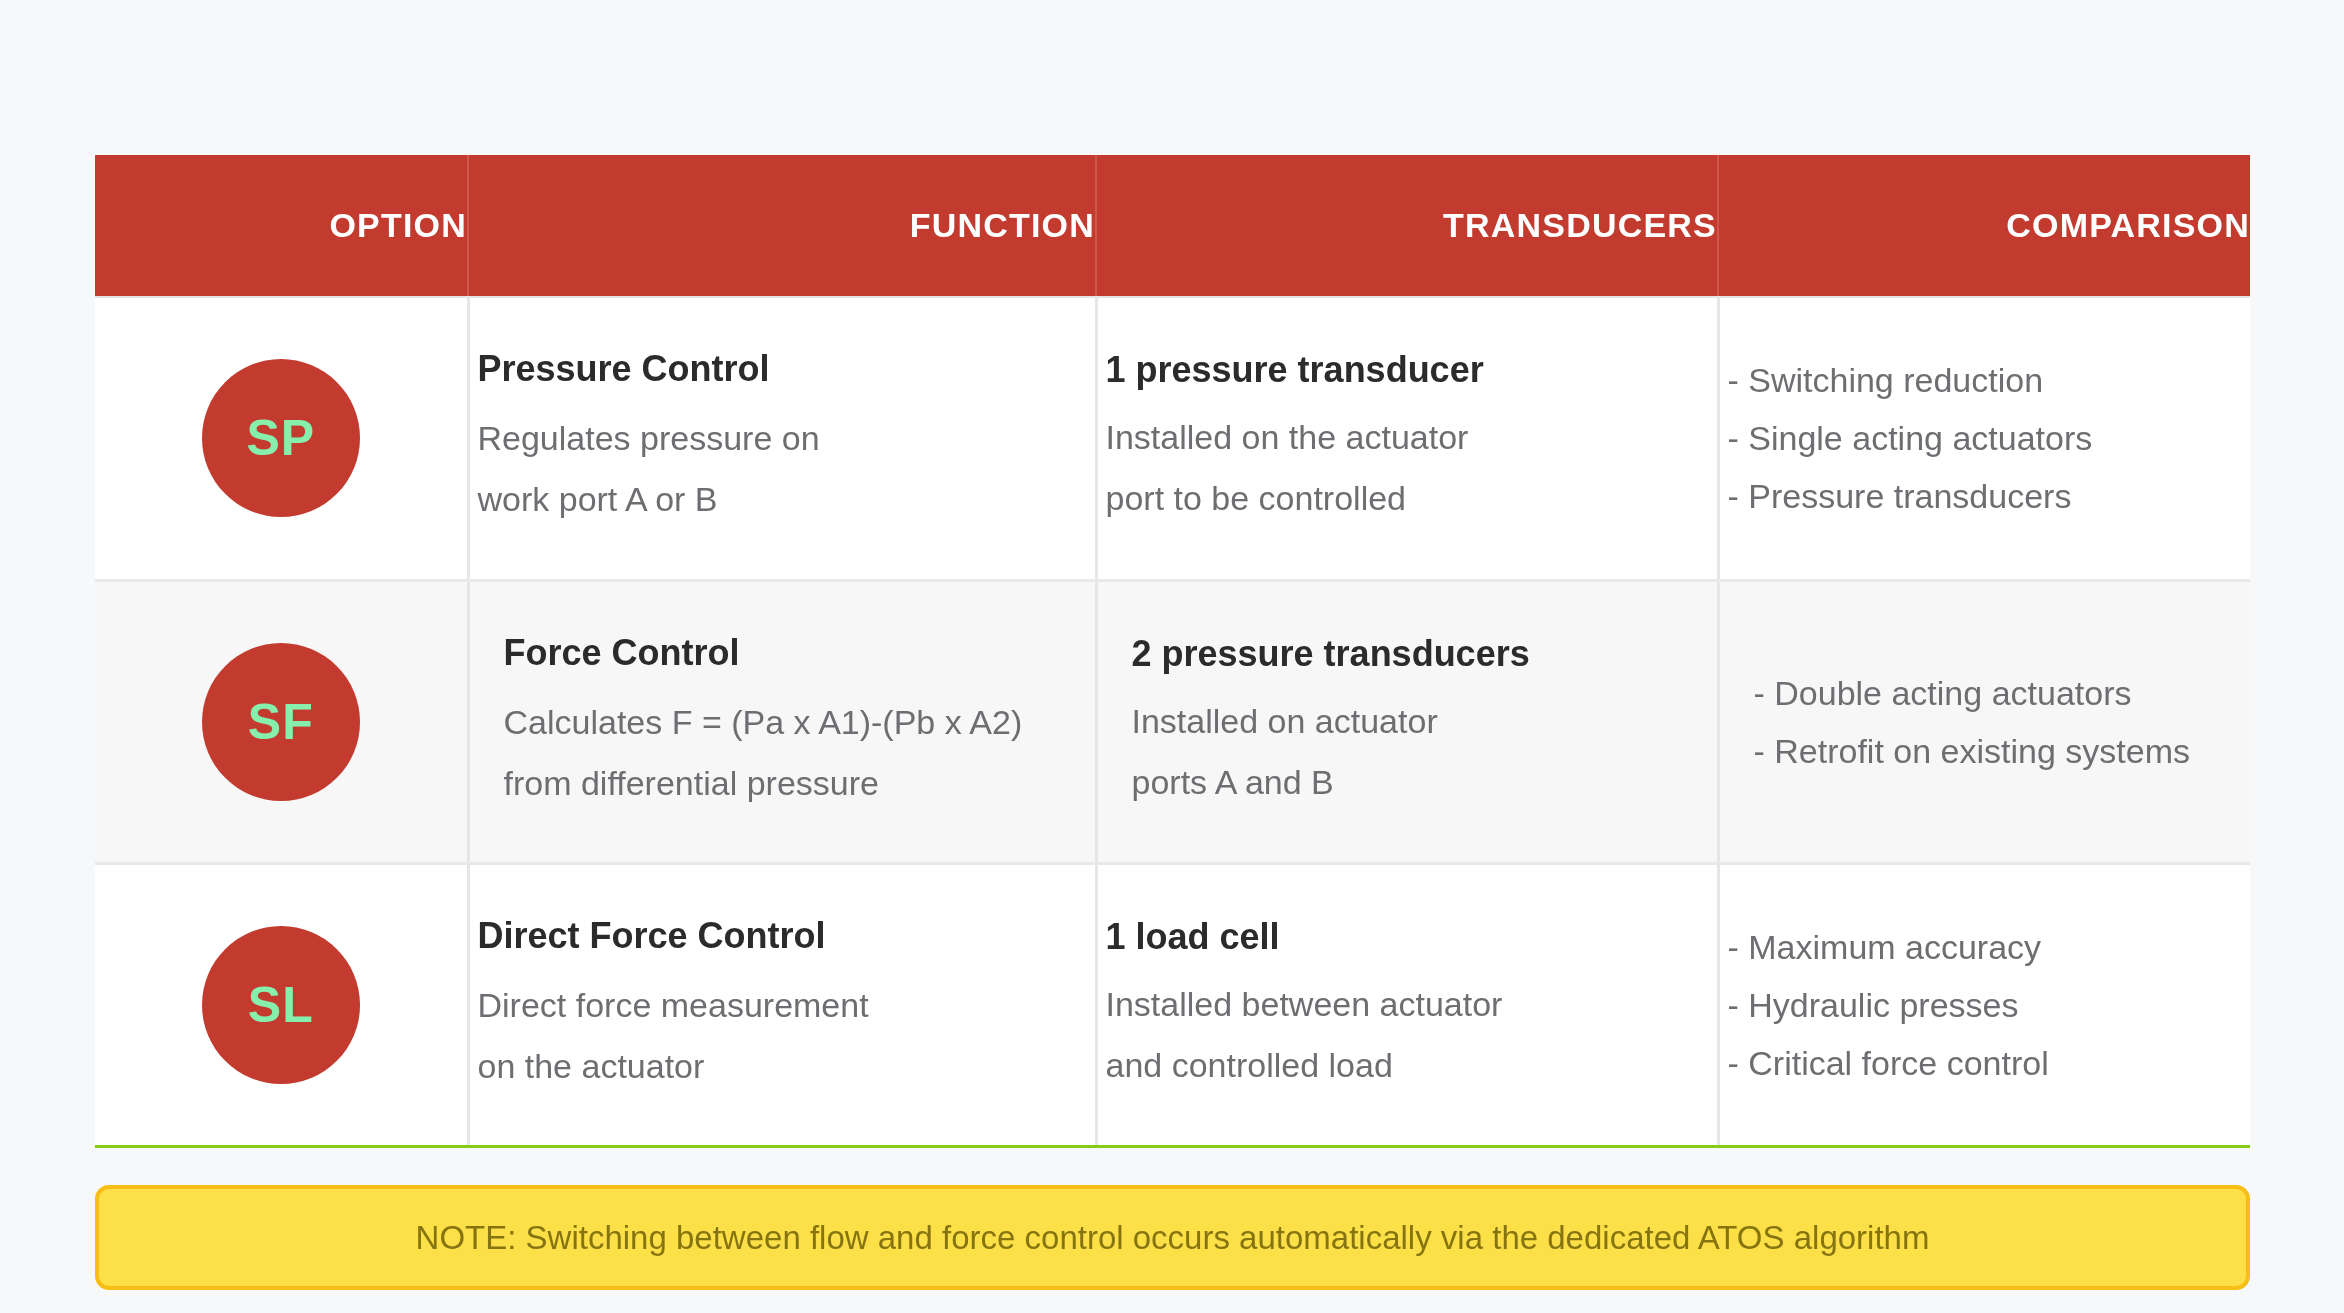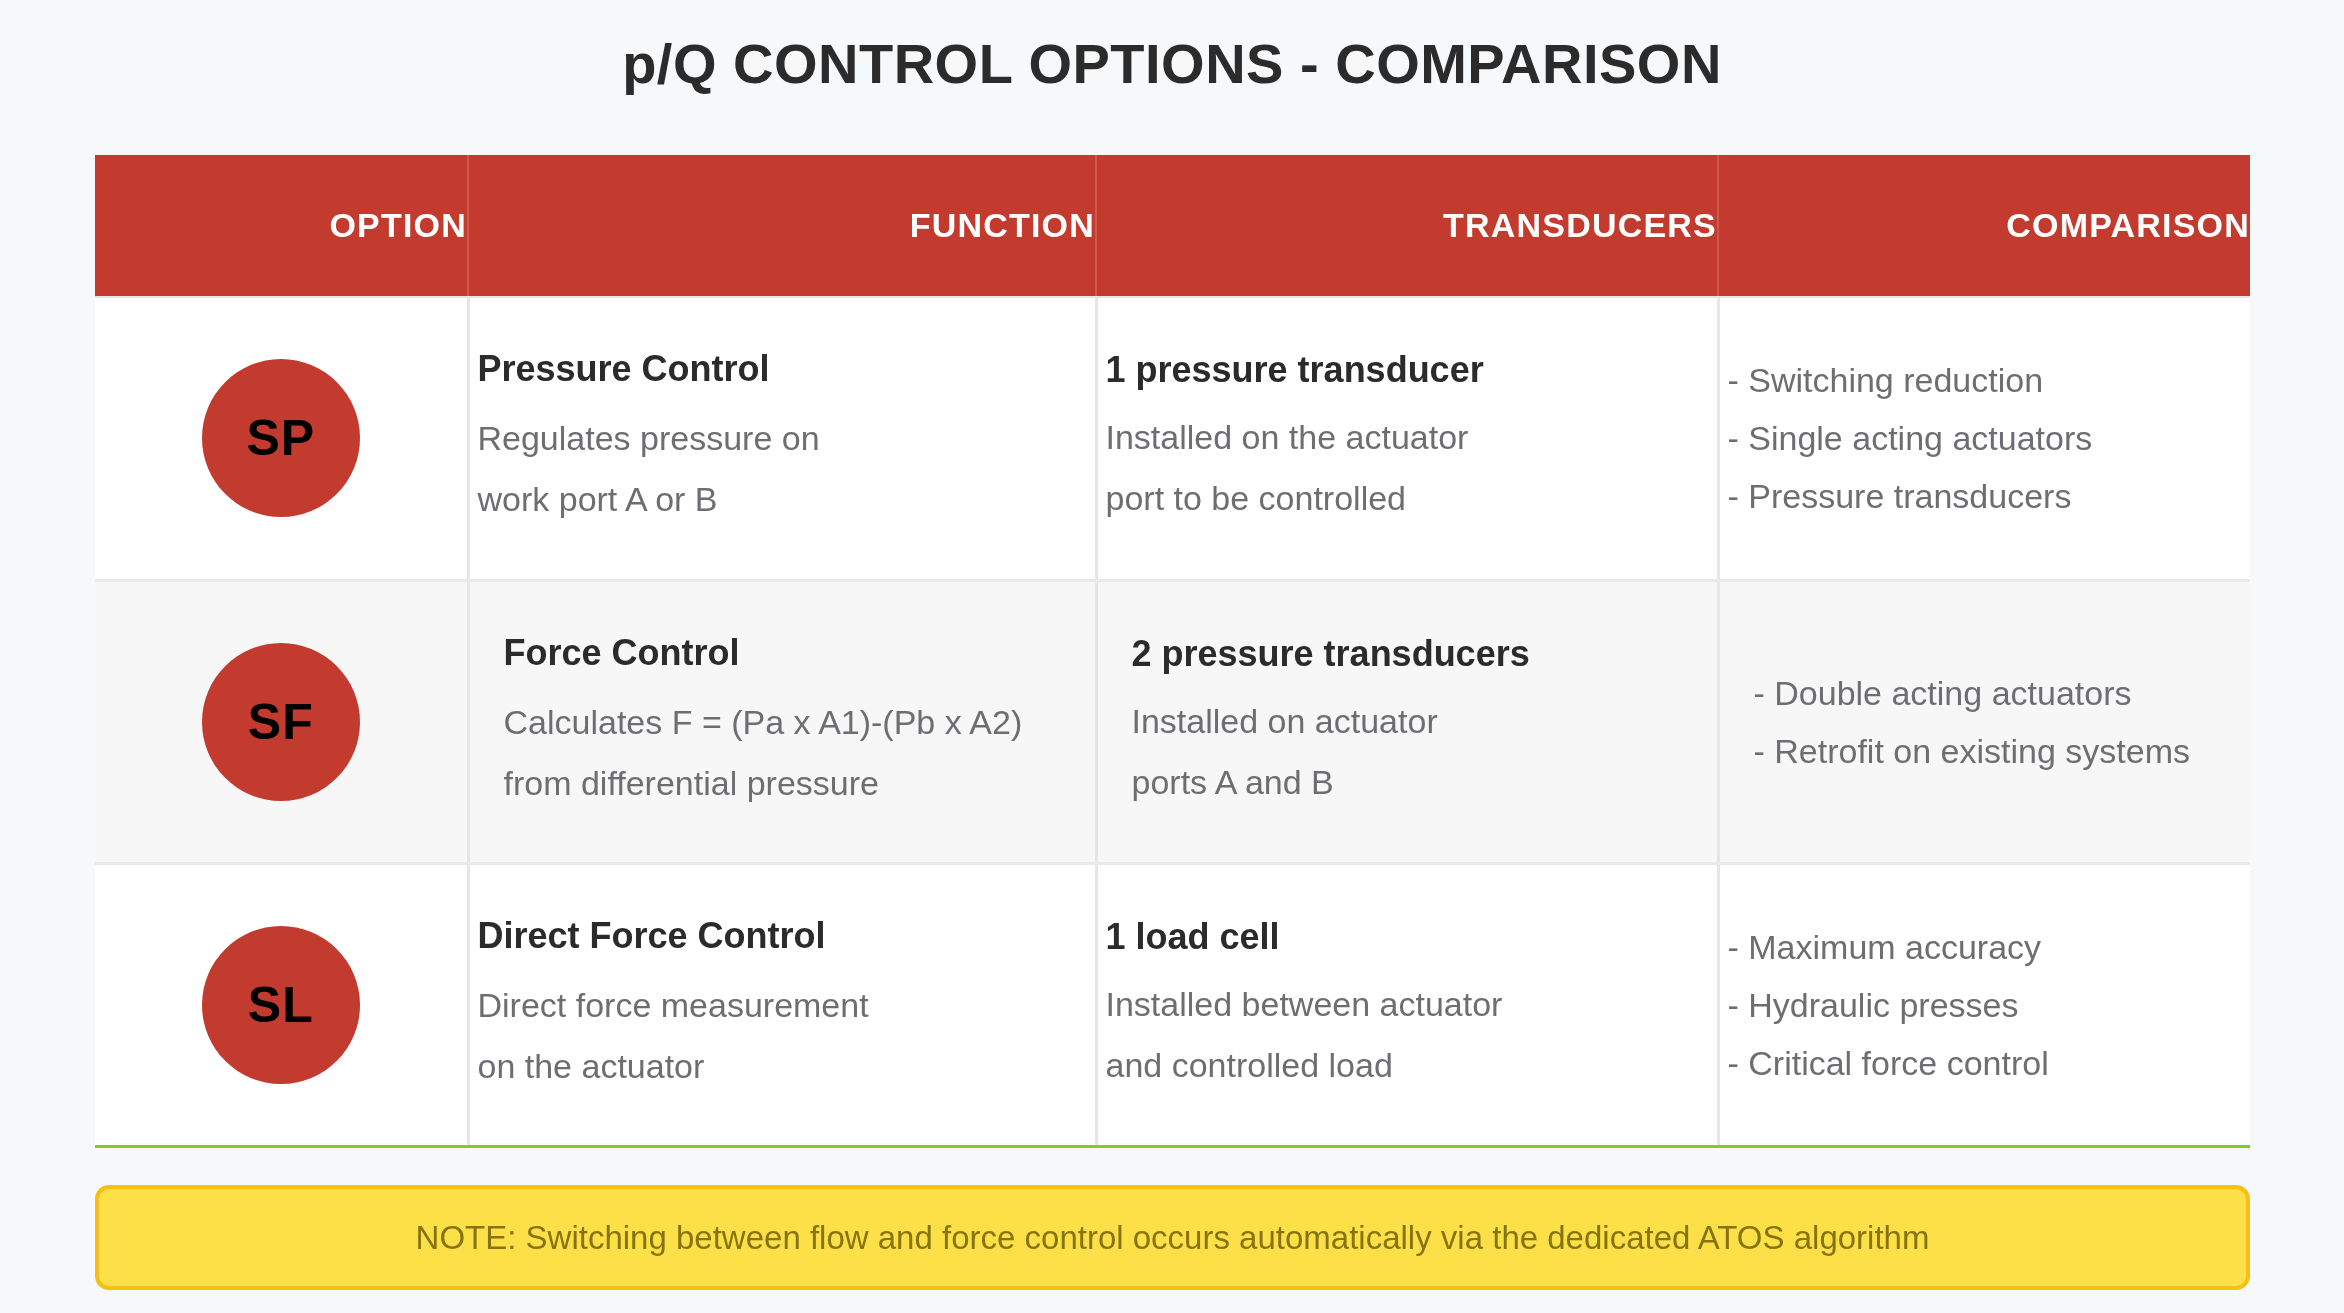--- a/index.html
+++ b/index.html
@@ -79,21 +79,21 @@
   
   .opt-cell { text-align: center; padding: 0 !important; }
   .badge {
     display: inline-flex;
     align-items: center;
     justify-content: center;
     width: 158px;
     height: 158px;
     border-radius: 50%;
     background: #C23B2E;
-    color: #000000;
+    color: #86efac;
     font-size: 50px;
     font-weight: bold;
     letter-spacing: 1px;
   }
 
   
   .cell-title {
     font-size: 36px;
     font-weight: bold;
     color: #2B2B2B;
@@ -136,21 +136,20 @@
     font-size: 33px;
     line-height: 44px;
     text-align: center;
   }
 </style>
 </head>
 <body>
 
 <div class="page">
 
-  <div class="title">p/Q CONTROL OPTIONS - COMPARISON</div>
 
   <table class="table">
     <colgroup>
       <col class="c1">
         <col class="c2">
         <col class="c3">
         <col class="c4">
     </colgroup>
     <thead>
       <tr>

